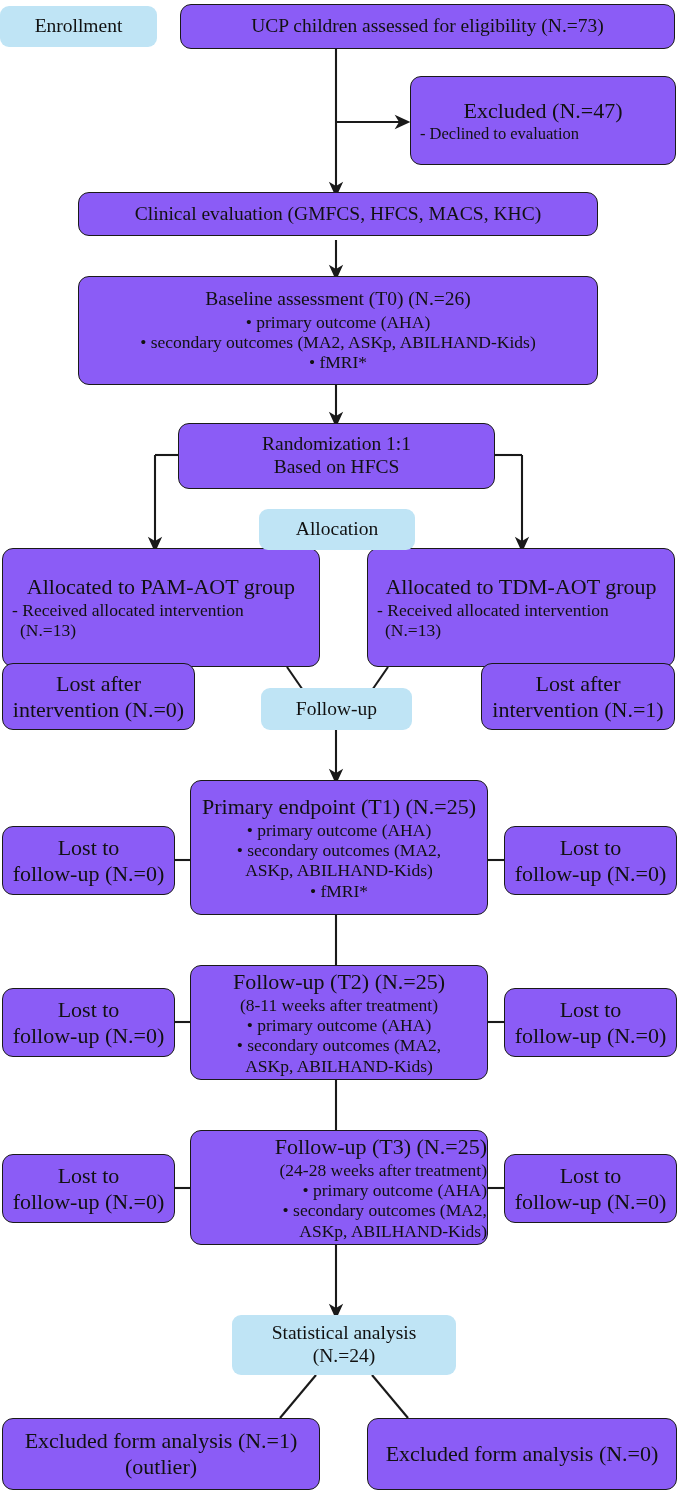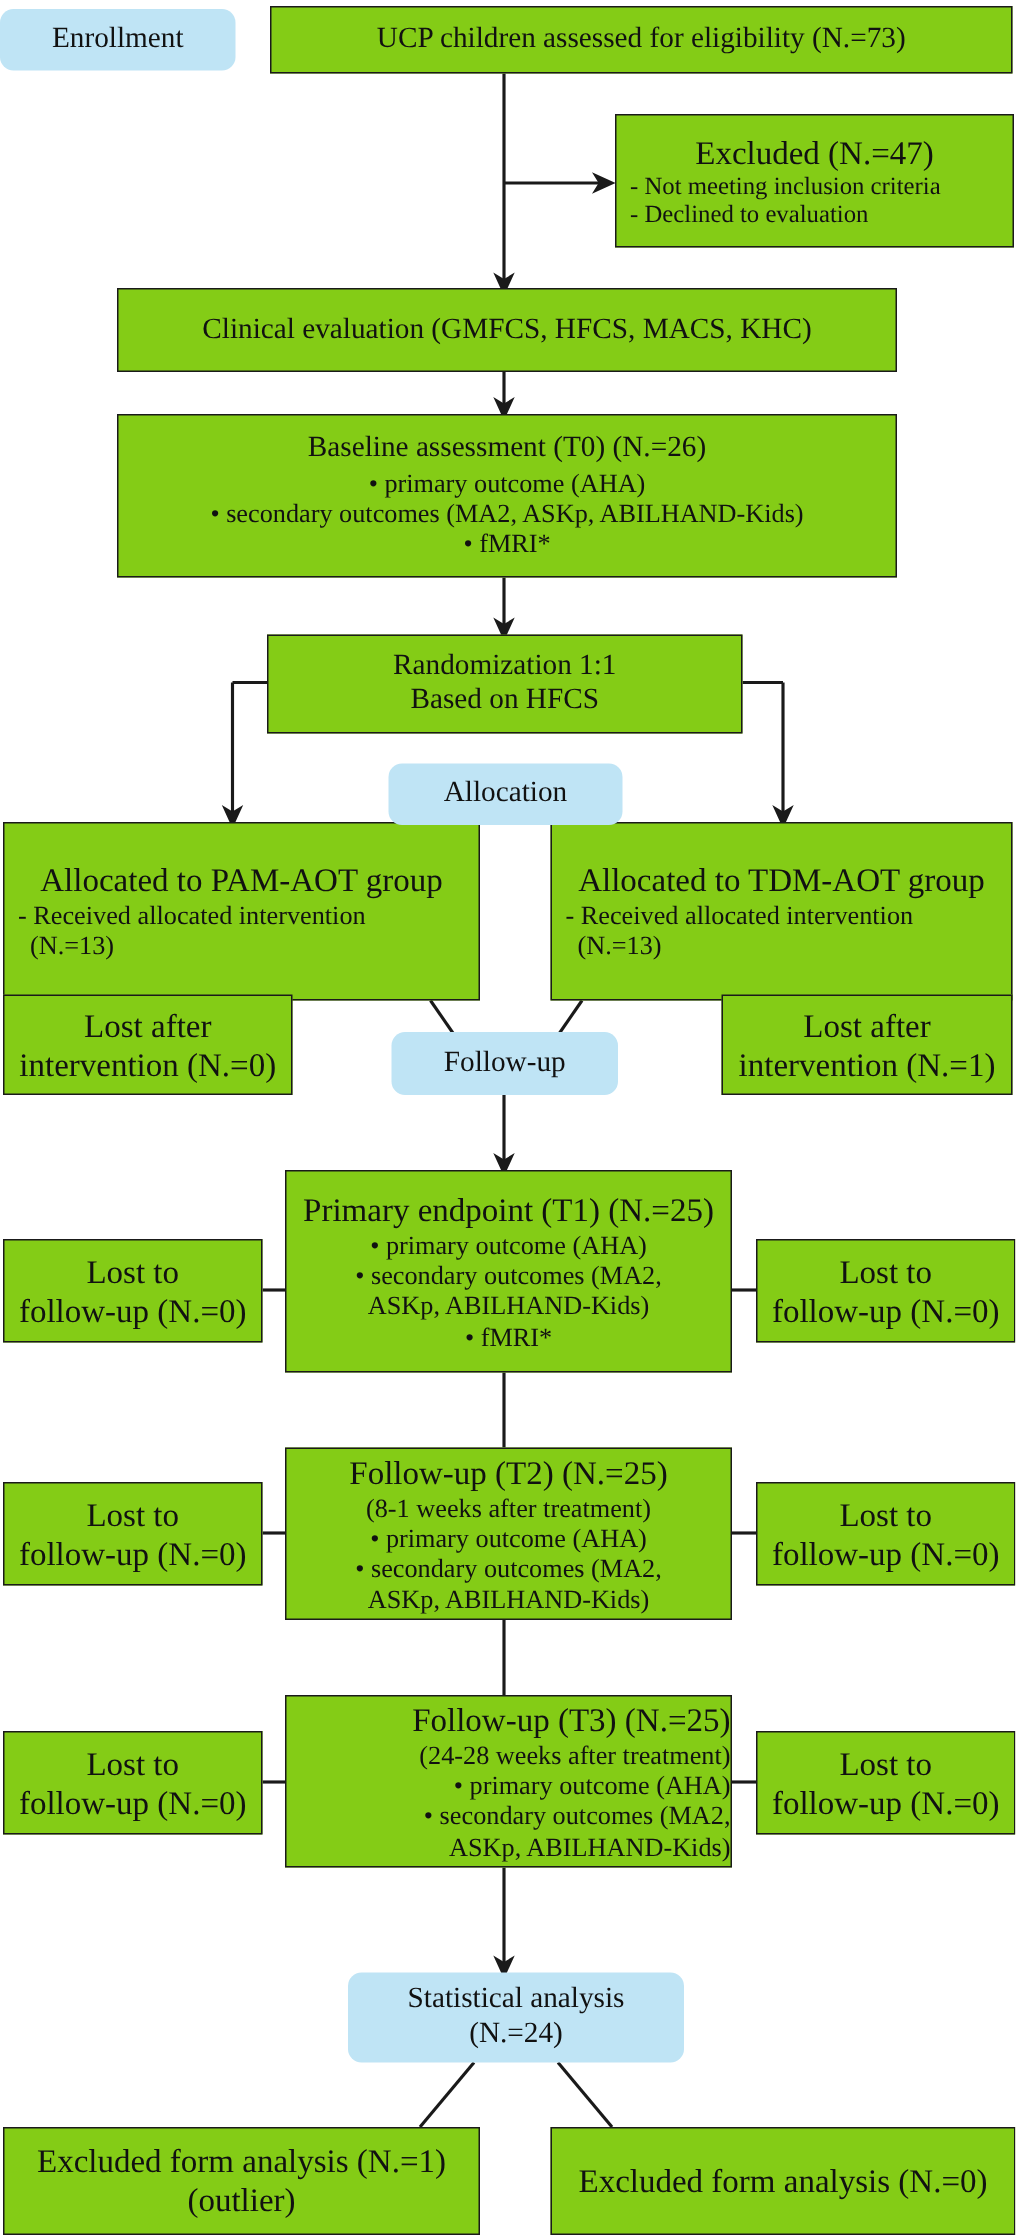--- a/index.html
+++ b/index.html
@@ -26,21 +26,22 @@
     height: 1490px;
     z-index: 1;
   }
   .node {
     position: absolute;
     z-index: 2;
     box-sizing: border-box;
     display: flex;
     flex-direction: column;
     justify-content: center;
-    background: #84cc16;
+    background: #8b5cf6;
+    border-radius: 11px;
   }
   .boxed {
     border: 1.6px solid #1a1a1a;
   }
   .badge {
     background: #bfe4f5;
     border: none;
     border-radius: 9px;
     align-items: center;
   }
@@ -127,25 +128,24 @@
   <div class="node badge ctr" style="left:0px; top:6px; width:157px; height:41px;">
     <span class="line t20">Enrollment</span>
   </div>
 
   <div class="node boxed ctr" style="left:180px; top:4px; width:495px; height:45px;">
     <span class="line t20">UCP children assessed for eligibility (N.=73)</span>
   </div>
 
   <div class="node boxed" style="left:410px; top:76px; width:266px; height:89px;">
     <span class="line t19 ctr">Excluded (N.=47)</span>
-    <span class="line t17 lft pad-l">- Not meeting inclusion criteria</span>
     <span class="line t17 lft pad-l">- Declined to evaluation</span>
   </div>
 
-  <div class="node boxed ctr" style="left:78px; top:192px; width:520px; height:56px;">
+  <div class="node boxed ctr" style="left:78px; top:192px; width:520px; height:44px;">
     <span class="line t20">Clinical evaluation (GMFCS, HFCS, MACS, KHC)</span>
   </div>
 
   <div class="node boxed ctr" style="left:78px; top:276px; width:520px; height:109px;">
     <span class="line t20">Baseline assessment (T0) (N.=26)</span>
     <span class="line t18 bullets">• primary outcome (AHA)</span>
     <span class="line t18">• secondary outcomes (MA2, ASKp, ABILHAND-Kids)</span>
     <span class="line t18">• fMRI*</span>
   </div>
 
@@ -197,21 +197,21 @@
     <span class="line t19">follow-up (N.=0)</span>
   </div>
 
   <div class="node boxed ctr" style="left:504px; top:826px; width:173px; height:69px;">
     <span class="line t19">Lost to</span>
     <span class="line t19">follow-up (N.=0)</span>
   </div>
 
   <div class="node boxed ctr" style="left:190px; top:965px; width:298px; height:115px;">
     <span class="line t19">Follow-up (T2) (N.=25)</span>
-    <span class="line t18">(8-1 weeks after treatment)</span>
+    <span class="line t18">(8-11 weeks after treatment)</span>
     <span class="line t18">• primary outcome (AHA)</span>
     <span class="line t18">• secondary outcomes (MA2,</span>
     <span class="line t18">ASKp, ABILHAND-Kids)</span>
   </div>
 
   <div class="node boxed ctr" style="left:2px; top:988px; width:173px; height:69px;">
     <span class="line t19">Lost to</span>
     <span class="line t19">follow-up (N.=0)</span>
   </div>
 

